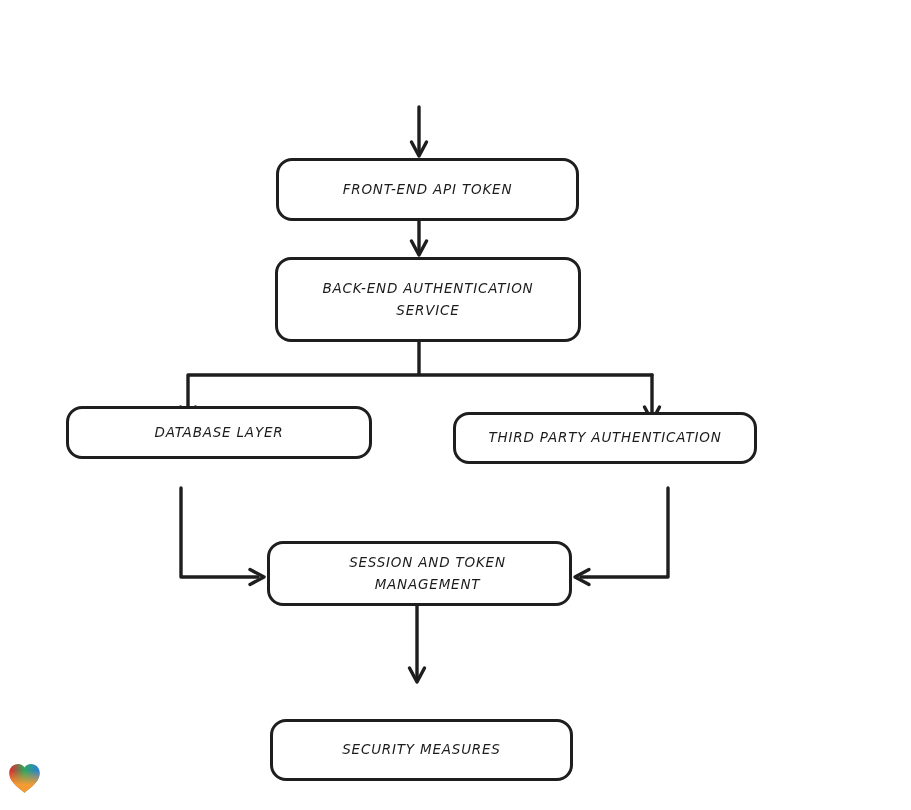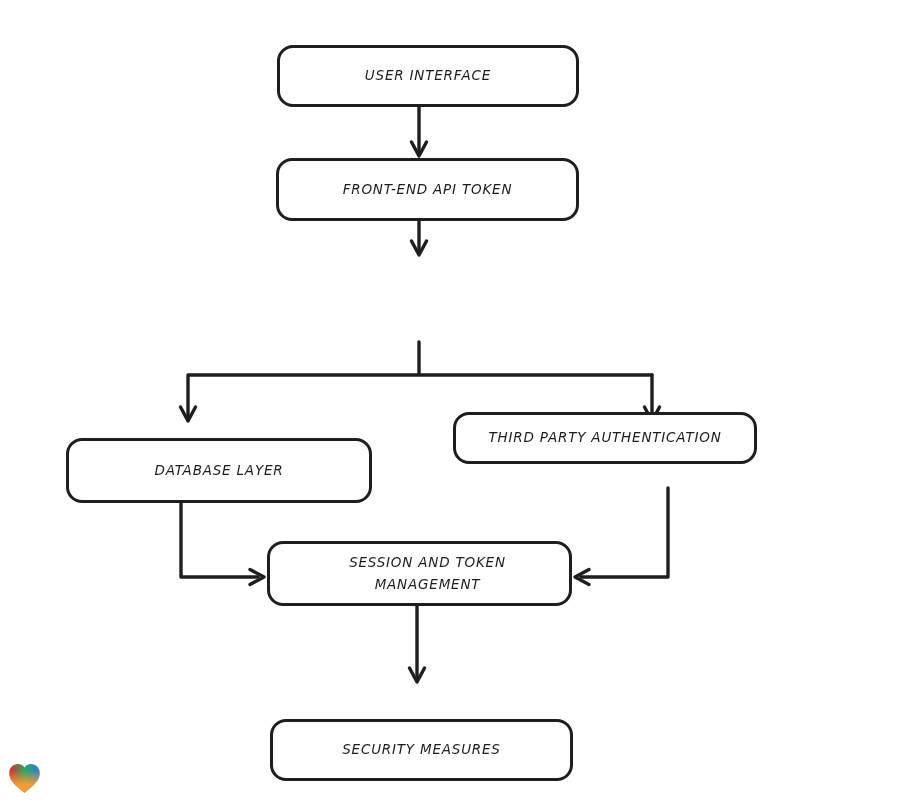--- a/index.html
+++ b/index.html
@@ -43,21 +43,21 @@
     line-height: 1.6;
     color: #1c1c1c;
     display: inline-block;
   }
   .label.w-md { max-width: 220px; }
   .label.w-sm { max-width: 200px; }
   
   .n-ui        { left: 277px; top:  45px; width: 302px; height: 62px; }
   .n-frontend  { left: 276px; top: 158px; width: 303px; height: 63px; }
   .n-backend   { left: 275px; top: 257px; width: 306px; height: 85px; }
-  .n-database  { left:  66px; top: 438px; width: 306px; height: 65px; text-align: center; }
+  .n-database  { left:  66px; top: 406px; width: 306px; height: 53px; text-align: center; }
   .n-thirdparty{ left: 453px; top: 412px; width: 304px; height: 52px; }
   .n-session   { left: 267px; top: 541px; width: 305px; height: 65px; padding-left: 16px; }
   .n-security  { left: 270px; top: 685px; width: 303px; height: 62px; margin-top: 34px; }
   .logo {
     position: absolute;
     left: 7px; top: 761px;
     width: 35px; height: 35px;
   }
 </style>
 </head>
@@ -95,28 +95,28 @@
       <path d="M668 488 L668 577 L581 577"></path>
       <path d="M589 569.5 L575 577 L589 584.5"></path>
     </g>
 
     <g>
       <path d="M417 606 L417 678"></path>
       <path d="M409.5 668 L417 682 L424.5 668"></path>
     </g>
   </svg>
 
-  <div class="node n-ui">
-    <span class="label">USER INTERFACE</span>
-  </div>
 
   <div class="node n-frontend">
     <span class="label">FRONT-END API TOKEN</span>
   </div>
 
+  <div class="node n-backend">
+    <span class="label w-md">BACK-END AUTHENTICATION SERVICE</span>
+  </div>
 
   <div class="node n-database">
     <span class="label">DATABASE LAYER</span>
   </div>
 
   <div class="node n-thirdparty">
     <span class="label">THIRD PARTY AUTHENTICATION</span>
   </div>
 
   <div class="node n-session">

